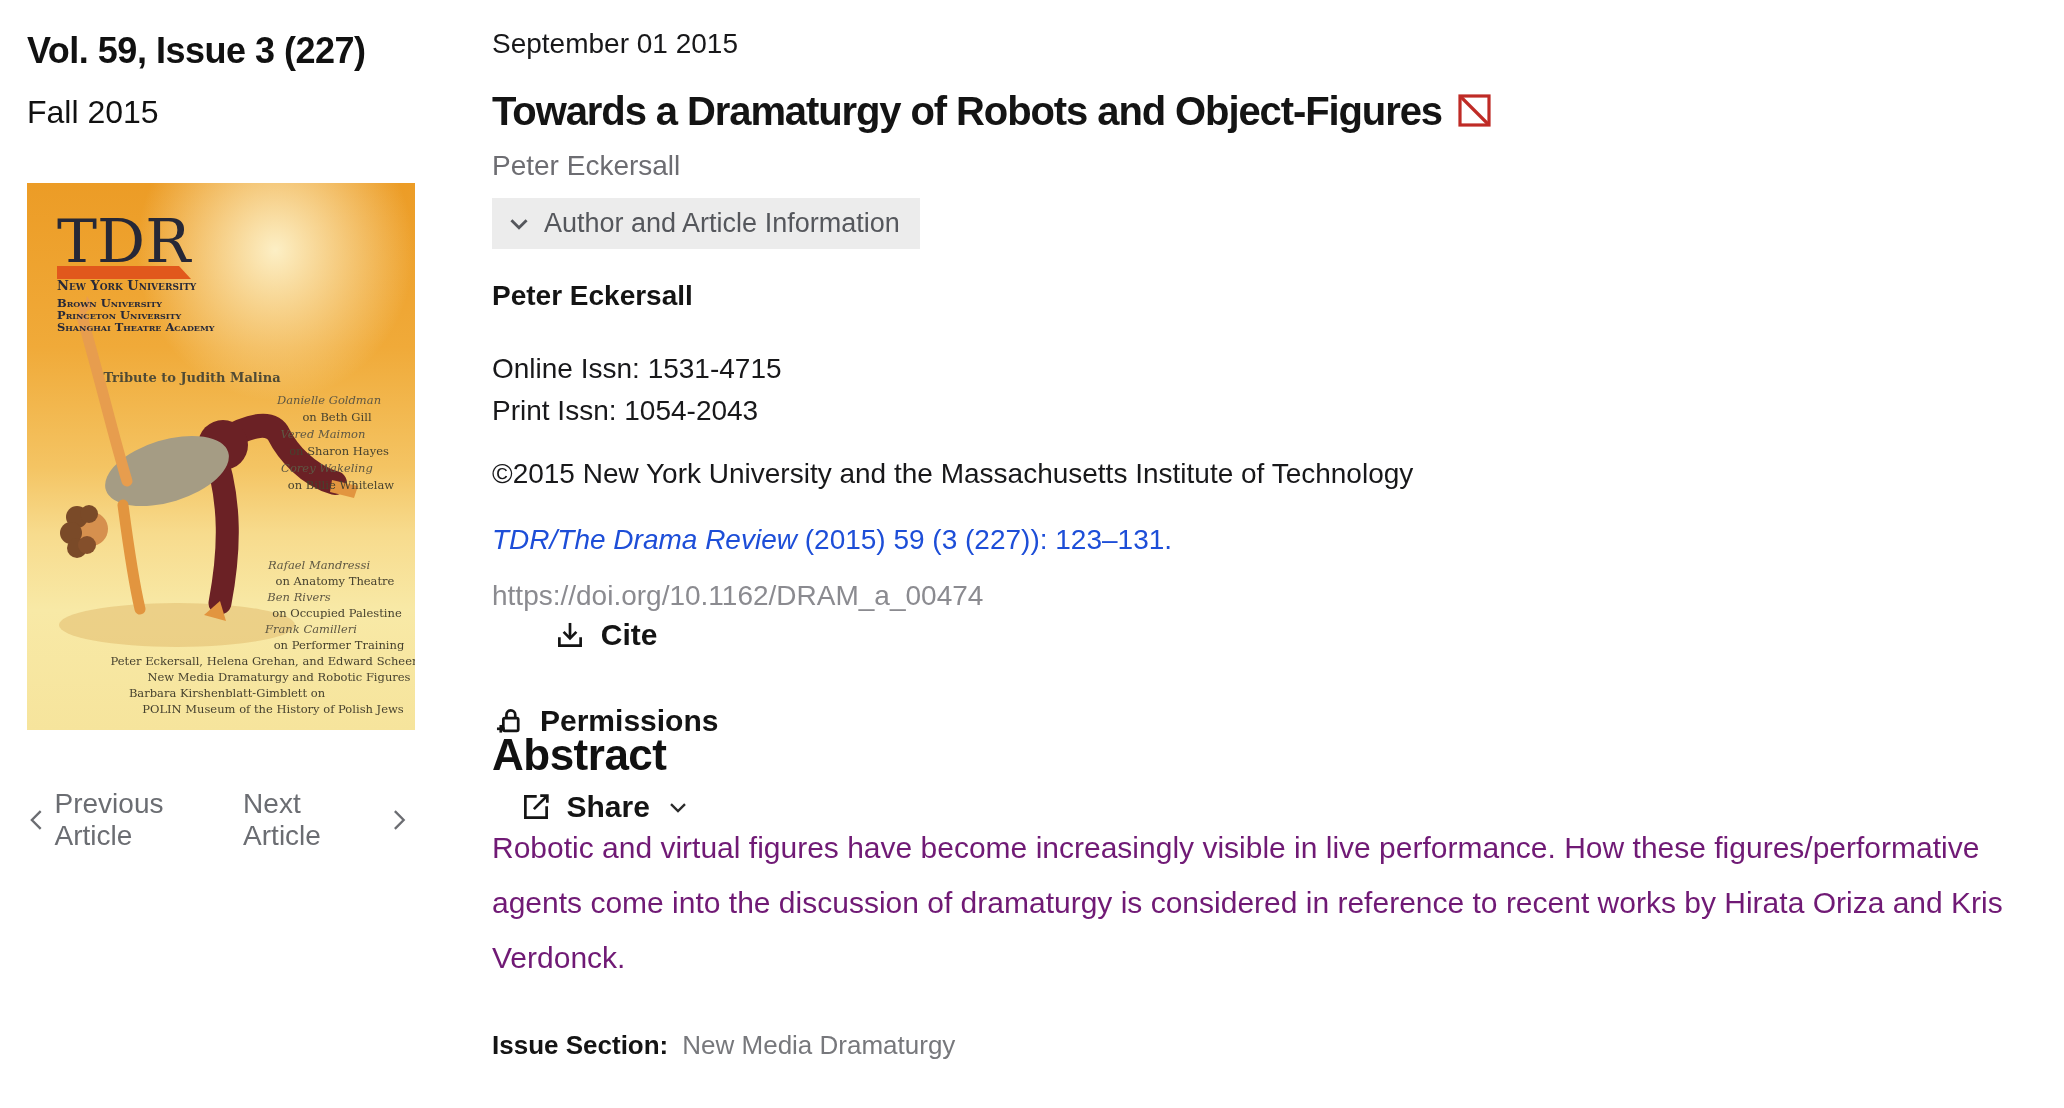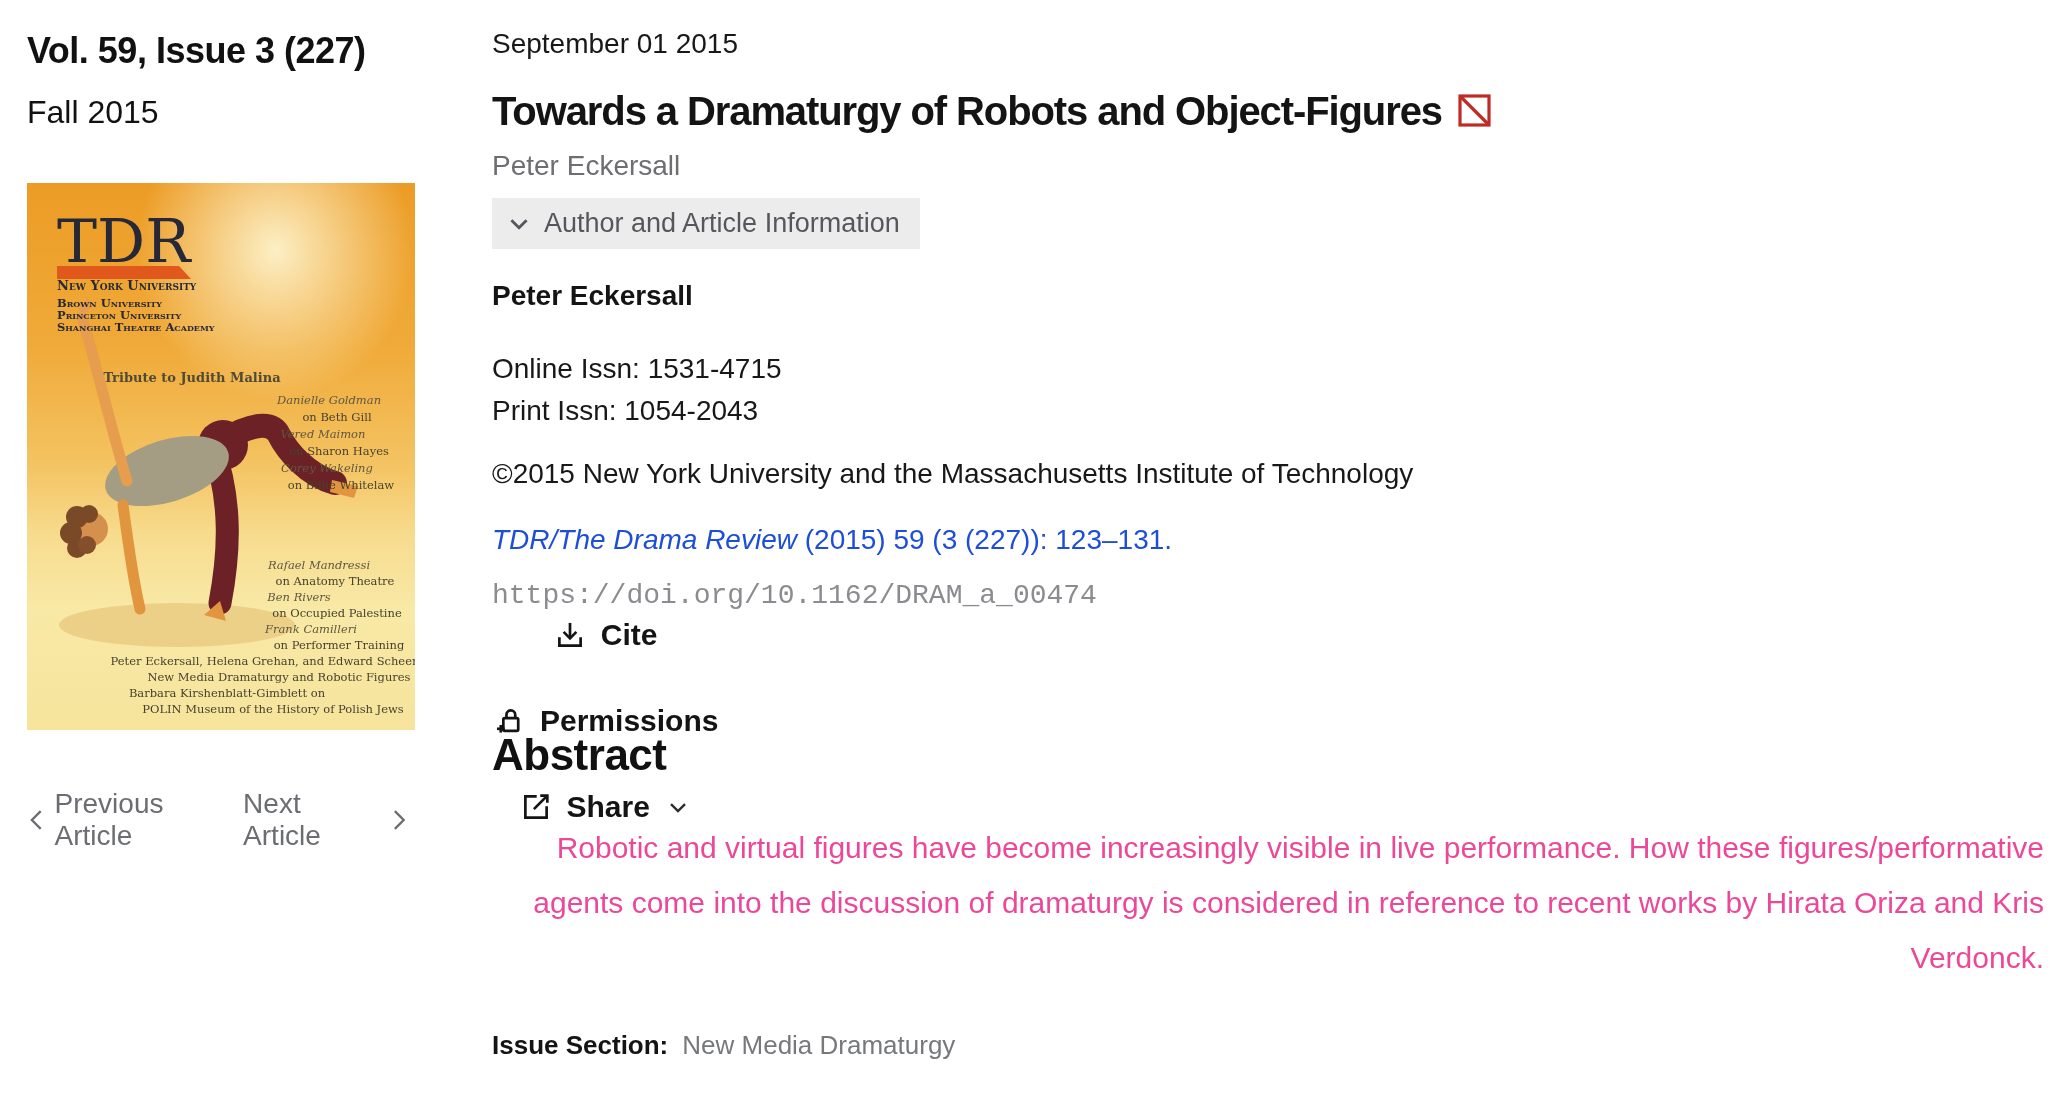--- a/index.html
+++ b/index.html
@@ -24,26 +24,26 @@
   .m-title svg { margin-top:5px; }
   .m-author { position:absolute; top:150px; font-size:28px; color:#6d6d72; cursor:pointer; }
   .m-toggle { position:absolute; top:198px; display:inline-flex; align-items:center; gap:12px;
               background:#ececec; border:none; padding:10px 20px 10px 14px; font-size:27px; color:#55575c;
               font-family:"Liberation Sans", sans-serif; cursor:pointer; }
   .m-author2 { position:absolute; top:280px; font-size:28px; font-weight:bold; color:#141414; }
   .m-issn { position:absolute; top:348px; font-size:28px; line-height:42px; color:#18181a; }
   .m-copy { position:absolute; top:458px; font-size:28px; color:#18181a; }
   .m-cite { position:absolute; top:524px; font-size:28px; color:#1d4ed8; }
   .m-cite .j { font-style:italic; }
-  .m-doi { position:absolute; top:580px; font-size:28px; color:#8b8b90; text-decoration:none; cursor:pointer;font-family:Liberation Mono, monospace; }
+  .m-doi { position:absolute; top:580px; font-size:28px; color:#8b8b90; text-decoration:none; cursor:pointer; }
   .toolbar { position:absolute; top:618px; display:flex; align-items:center; gap:52px;flex-direction:column; }
   .tool-btn { display:flex; align-items:center; gap:14px; background:none; border:none; cursor:pointer;
               font-family:"Liberation Sans", sans-serif; font-size:30px; font-weight:bold; color:#141414; }
   .abs-h { position:absolute; top:730px; font-size:44px; font-weight:bold; letter-spacing:-0.5px; color:#111; }
-  .abs-p { position:absolute; top:820px; width:1552px; font-size:30px; line-height:55px; color:#ec4899;text-align:right; }
+  .abs-p { position:absolute; top:820px; width:1552px; font-size:30px; line-height:55px; color:#701a75; }
   .issue-sec { position:absolute; top:1030px; font-size:26px; }
   .issue-sec .lbl { font-weight:bold; color:#141414; }
   .issue-sec .val { color:#77787c; margin-left:14px; cursor:pointer; text-decoration:none; }
   .cv-logo { font-family:"DejaVu Serif", serif; font-size:60px; fill:#262837; }
   .cv-affil { font-family:"DejaVu Serif", serif; font-variant:small-caps; font-weight:bold; fill:#272938; }
   .cv-credit-name { font-family:"DejaVu Serif", serif; font-style:italic; fill:#5e5743; font-size:11.5px; }
   .cv-credit-on { font-family:"DejaVu Serif", serif; fill:#47422f; font-size:11.5px; }
   .cv-tribute { font-family:"DejaVu Serif", serif; fill:#4f4a35; font-size:13px; font-weight:bold; }
 </style>
 </head>

